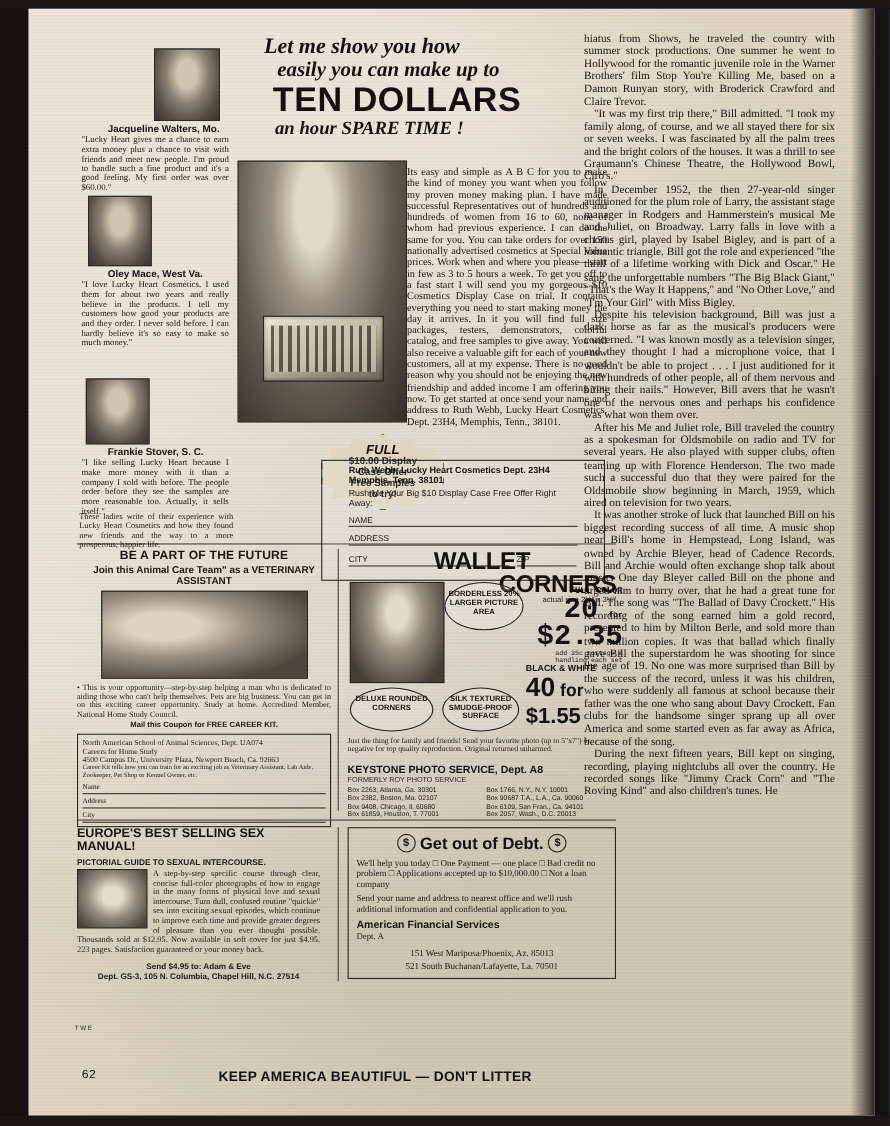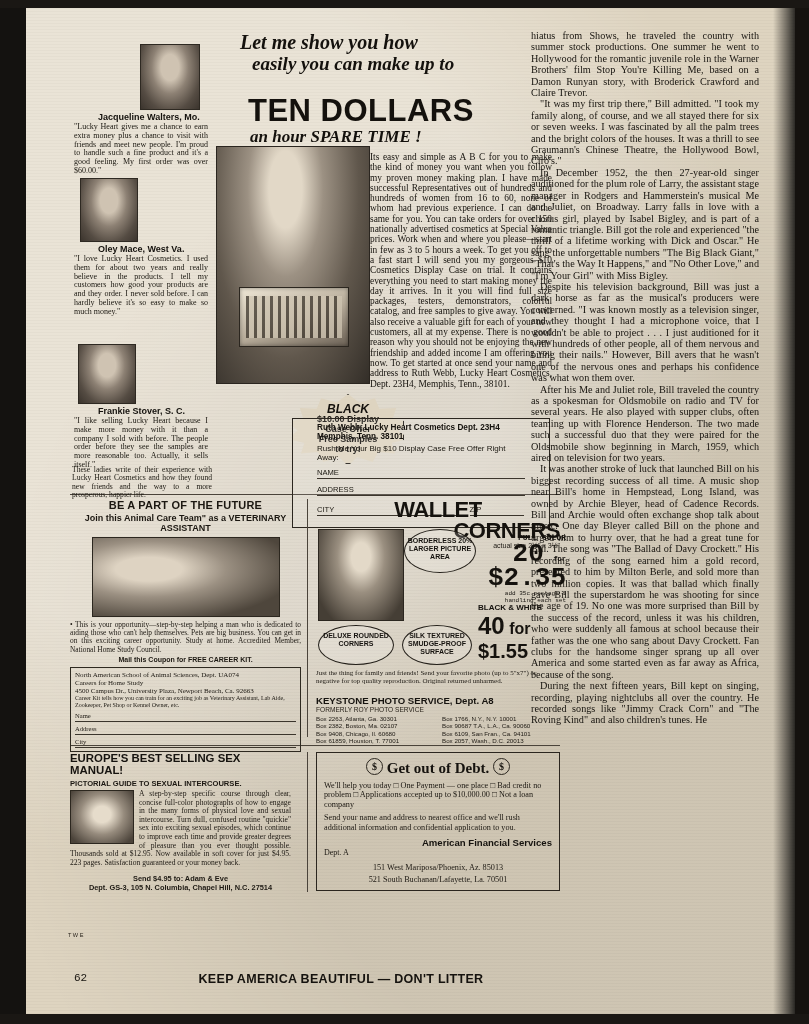--- a/index.html
+++ b/index.html
@@ -41,21 +41,21 @@
   .rightcol p.first{text-indent:0;}
 
   
   .leftarea{position:absolute;left:14px;top:8px;width:490px;}
 
   
   .ad1{position:relative;height:468px;border-bottom:1px solid #4a433a;}
   .ad1 .headline{position:absolute;left:170px;top:6px;width:310px;color:#14110d;}
   .h-l1{font-family:"Liberation Serif",serif;font-size:20px;font-weight:bold;font-style:italic;line-height:21px;}
   .h-l2{font-family:"Liberation Serif",serif;font-size:19px;font-weight:bold;font-style:italic;line-height:21px;padding-left:12px;}
-  .h-big{font-family:"Liberation Sans",sans-serif;font-size:31px;font-weight:bold;letter-spacing:.5px;line-height:33px;padding-left:8px;margin-top:20px;}
+  .h-big{font-family:"Liberation Sans",sans-serif;font-size:31px;font-weight:bold;letter-spacing:.5px;line-height:33px;padding-left:8px;}
   .h-l4{font-family:"Liberation Serif",serif;font-size:17px;font-weight:bold;font-style:italic;line-height:19px;padding-left:10px;}
 
   .testi{position:absolute;left:2px;width:140px;}
   .testi .nm{font-family:"Liberation Sans",sans-serif;font-size:9px;font-weight:bold;line-height:10px;color:#14110d;margin:2px 0 1px 26px;}
   .testi .tx{font-size:8px;line-height:8.8px;text-align:justify;color:#1a1710;padding:0 4px 0 2px;}
   .photo{
     background:#6d6257;
     background-image:
       radial-gradient(ellipse at 50% 35%, #cfc3b2 0 22%, #8d8174 45%, #554c43 75%, #3b342d 100%);
     border:1px solid #2e2922;
@@ -151,24 +151,24 @@
   .band3{position:relative;height:205px;}
   .adC{position:absolute;left:0;top:6px;width:238px;border-right:1px solid #4a433a;padding-right:16px;box-sizing:border-box;}
   .adC .ttl{font-family:"Liberation Sans",sans-serif;font-size:11.4px;font-weight:bold;color:#16130f;line-height:12px;}
   .adC .sub{font-family:"Liberation Sans",sans-serif;font-size:7.6px;font-weight:bold;color:#1d1913;margin-top:3px;}
   .adC .tx{font-size:7.6px;line-height:8.6px;text-align:justify;color:#1d1913;margin-top:2px;}
   .adC .pic{float:left;width:62px;height:52px;margin:2px 5px 2px 0;background:#8a7f72;
     background-image:radial-gradient(ellipse at 50% 45%, #e6dccb 0 20%, #968b7d 50%, #4b433a 90%);border:1px solid #2c271f;}
   .adC .foot{clear:both;font-family:"Liberation Sans",sans-serif;font-size:7.4px;line-height:9px;font-weight:bold;color:#1d1913;text-align:center;margin-top:7px;}
 
   .adD{position:absolute;left:246px;top:6px;width:244px;border:1px solid #2b261f;padding:5px 7px;box-sizing:border-box;}
-  .adD .hd{font-family:Liberation Serif, serif;font-size:15px;font-weight:bold;color:#15120e;text-align:center;}
+  .adD .hd{font-family:Liberation Sans, sans-serif;font-size:15px;font-weight:bold;color:#15120e;text-align:center;}
   .adD .dollar{display:inline-block;width:15px;height:15px;border:1px solid #2b261f;border-radius:50%;font-size:10px;line-height:15px;text-align:center;vertical-align:3px;}
   .adD .tx{font-size:8.2px;line-height:9.4px;color:#1d1913;margin-top:4px;}
-  .adD .co{font-family:"Liberation Sans",sans-serif;font-weight:bold;font-size:9.6px;color:#16130f;margin-top:5px;text-align:right;}
+  .adD .co{font-family:"Liberation Sans",sans-serif;font-weight:bold;font-size:9.6px;color:#16130f;margin-top:5px;}
   .adD .dept{font-size:8px;color:#1d1913;}
   .adD .addr{font-size:8.2px;line-height:10px;color:#1d1913;margin-top:6px;text-align:center;}
 
   
   .pagenum{position:absolute;left:18px;bottom:18px;font-family:Liberation Mono, monospace;font-size:11px;color:#17140f;}
   .slogan{position:absolute;left:120px;bottom:16px;width:330px;text-align:center;
     font-family:"Liberation Sans",sans-serif;font-weight:bold;font-size:12.5px;letter-spacing:.3px;color:#15120e;}
   .tinyleft{position:absolute;left:12px;bottom:64px;font-family:"Liberation Sans",sans-serif;font-size:5.6px;line-height:6px;color:#2a241c;}
 
   
@@ -221,21 +221,21 @@
 
           <div class="centerfig">
             <div class="case"></div>
           </div>
 
           <div class="bodycopy">Its easy and simple as A B C for you to make the kind of money you want when you follow my proven money making plan. I have made successful Representatives out of hundreds and hundreds of women from 16 to 60, none of whom had previous experience. I can do the same for you. You can take orders for over 150 nationally advertised cosmetics at Special Value prices. Work when and where you please—start in few as 3 to 5 hours a week. To get you off to a fast start I will send you my gorgeous $10 Cosmetics Display Case on trial. It contains everything you need to start making money the day it arrives. In it you will find full size packages, testers, demonstrators, colorful catalog, and free samples to give away. You will also receive a valuable gift for each of your new customers, all at my expense. There is no good reason why you should not be enjoying the new friendship and added income I am offering you now. To get started at once send your name and address to Ruth Webb, Lucky Heart Cosmetics, Dept. 23H4, Memphis, Tenn., 38101.</div>
 
           <div class="freeburst">
             <div class="star"></div>
             <div class="txt">
-              <div class="big">BLACK</div>
+              <div class="big">FULL</div>
               <div>$10.00 Display</div>
               <div>Case Offer</div>
               <div>Free Samples</div>
               <div>to try!</div>
             </div>
           </div>
 
           <div class="coupon">
             <div class="ctitle">Ruth Webb, Lucky Heart Cosmetics Dept.  23H4 Memphis, Tenn. 38101</div>
             <div class="ctxt">Rush Me Your Big $10 Display Case Free Offer Right Away:</div>

